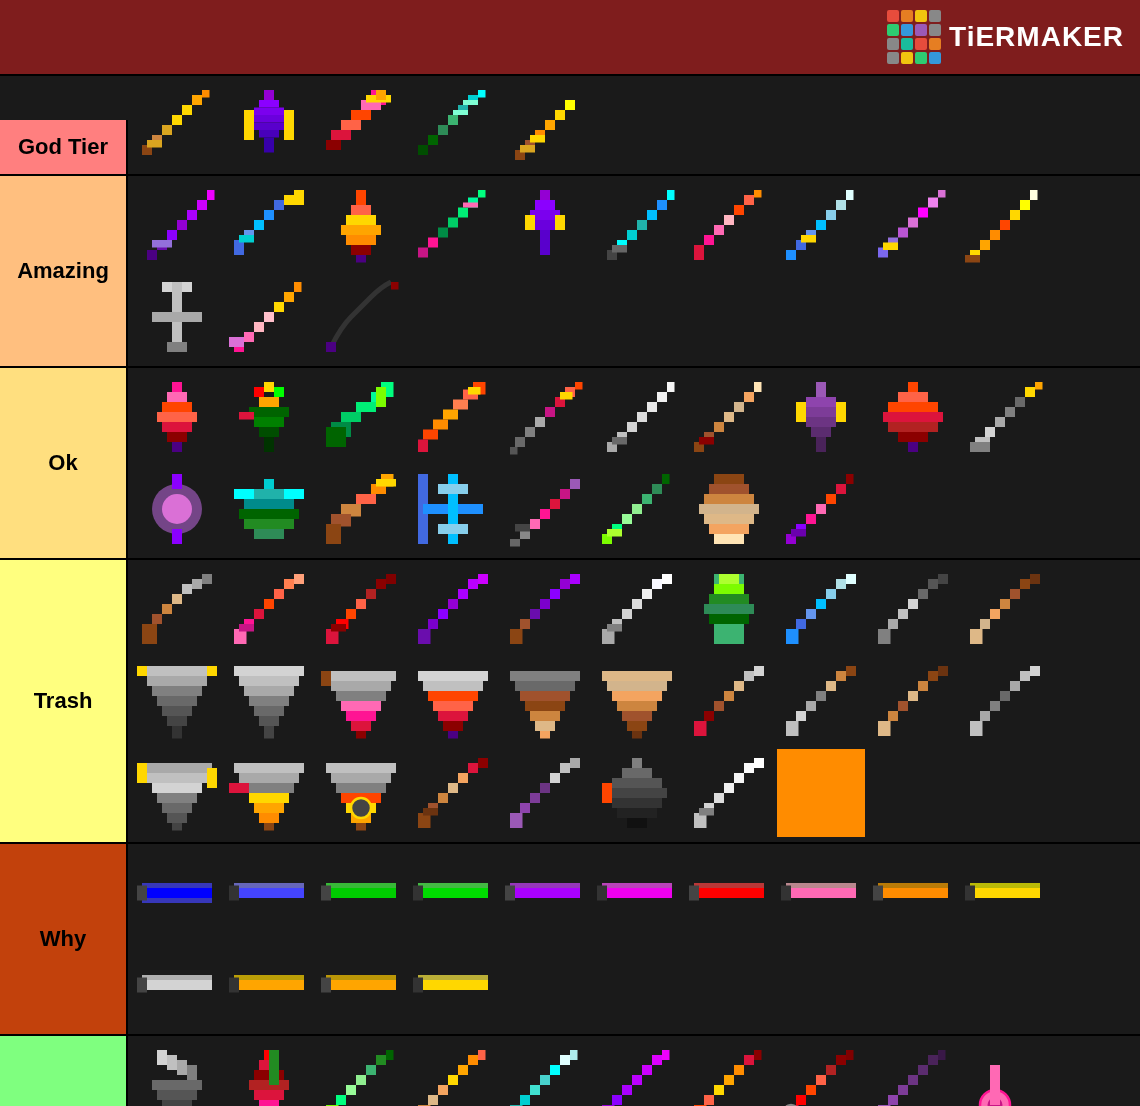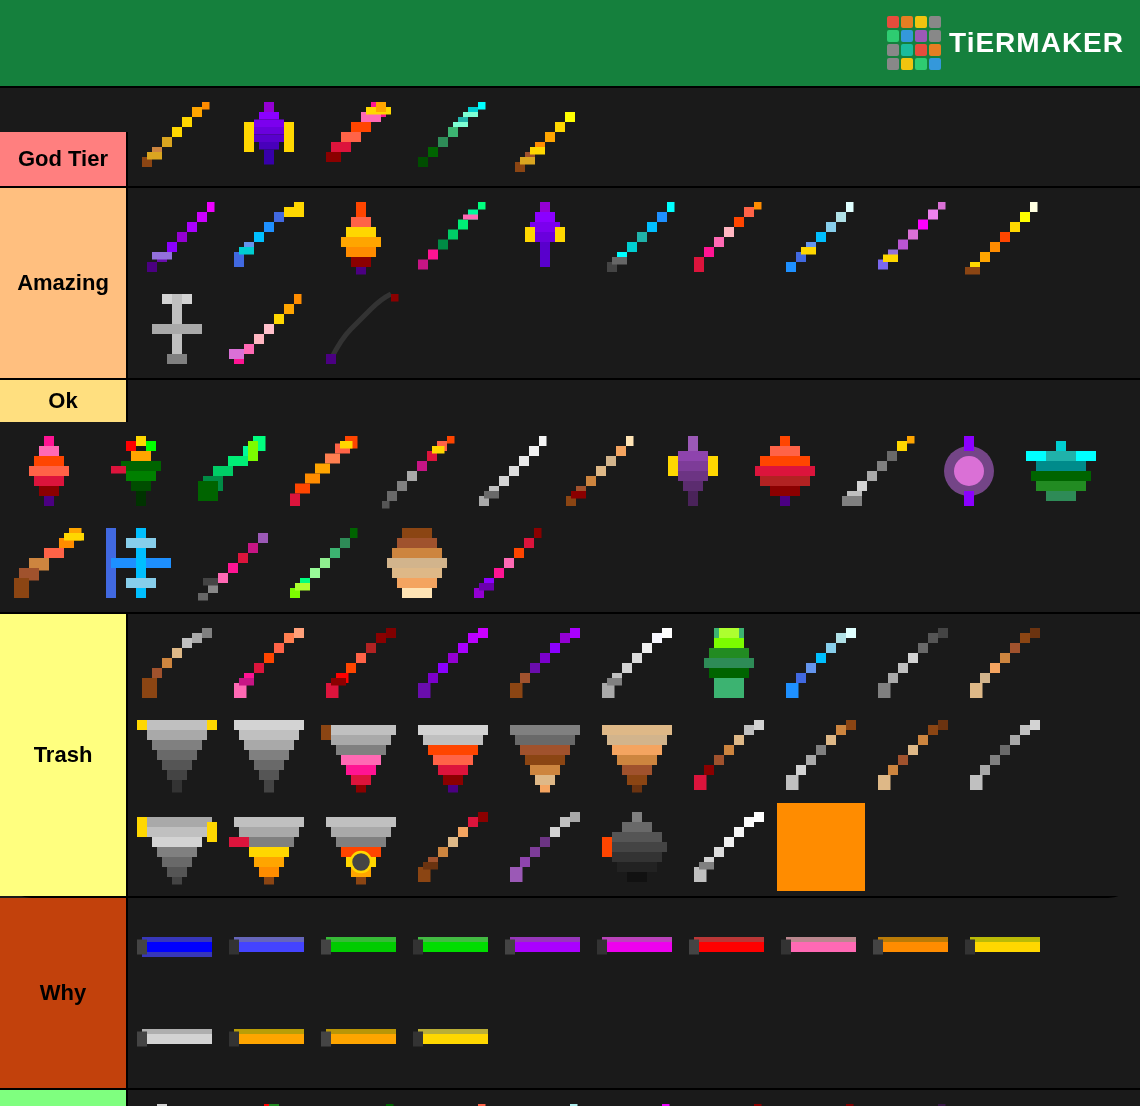--- a/index.html
+++ b/index.html
@@ -60,26 +60,26 @@
     
     .tier-god { background: #ff7f7f; margin-top: 44px; }
     .tier-amazing { background: #ffbf7f; text-align: center; }
     .tier-ok { background: #ffdf7f; }
     .tier-trash { background: #ffff7f; }
     .tier-why { background: #c2410c; }
     .tier-never { background: #7fff7f; }
 
     
     .header {
-      background: #15803d;
+      background: #7f1d1d;
       display: flex;
       align-items: center;
       justify-content: flex-end;
       padding: 8px 16px;
-      height: 88px;
+      height: 76px;
       border-bottom: 2px solid #000;
     }
 
     .tiermaker-logo {
       display: flex;
       align-items: center;
       gap: 8px;
     }
 
     .logo-grid {
@@ -366,21 +366,21 @@
         <svg class="pixel-weapon" viewBox="0 0 32 32">
           <path d="M4,28 Q8,20 12,16 Q16,12 20,8 Q24,4 28,2" stroke="#1a1a1a" stroke-width="3" fill="none"></path>
           <path d="M4,28 Q8,20 12,16 Q16,12 20,8 Q24,4 28,2" stroke="#333" stroke-width="2" fill="none"></path>
           <rect x="2" y="26" width="4" height="4" fill="#4B0082"></rect>
           <rect x="28" y="2" width="3" height="3" fill="#8B0000"></rect>
         </svg>
       </div>
     </div>
   </div>
 
-  <div class="tier-row" style="min-height:185px;flex-direction:column;">
+  <div class="tier-row" style="min-height:185px;">
     <div class="tier-label tier-ok">Ok</div>
     <div class="tier-content">
 
       <div class="item-cell">
         <svg class="pixel-weapon" viewBox="0 0 32 32">
           <rect x="14" y="2" width="4" height="4" fill="#FF1493"></rect>
           <rect x="12" y="6" width="8" height="4" fill="#FF69B4"></rect>
           <rect x="10" y="10" width="12" height="4" fill="#FF4500"></rect>
           <rect x="8" y="14" width="16" height="4" fill="#FF6347"></rect>
           <rect x="10" y="18" width="12" height="4" fill="#DC143C"></rect>
@@ -580,21 +580,21 @@
           <rect x="14" y="14" width="4" height="4" fill="#FF69B4"></rect>
           <rect x="18" y="10" width="4" height="4" fill="#FF4500"></rect>
           <rect x="22" y="6" width="4" height="4" fill="#DC143C"></rect>
           <rect x="26" y="2" width="3" height="4" fill="#8B0000"></rect>
           <rect x="4" y="24" width="6" height="3" fill="#6A00AD"></rect>
         </svg>
       </div>
     </div>
   </div>
 
-  <div class="tier-row" style="min-height:280px;border-radius:32px;">
+  <div class="tier-row" style="min-height:280px;">
     <div class="tier-label tier-trash">Trash</div>
     <div class="tier-content">
 
       <div class="item-cell">
         <svg class="pixel-weapon" viewBox="0 0 32 32">
           <rect x="2" y="22" width="6" height="8" fill="#8B4513"></rect>
           <rect x="6" y="18" width="4" height="4" fill="#A0522D"></rect>
           <rect x="10" y="14" width="4" height="4" fill="#CD853F"></rect>
           <rect x="14" y="10" width="4" height="4" fill="#DEB887"></rect>
           <rect x="18" y="6" width="4" height="4" fill="#C0C0C0"></rect>

